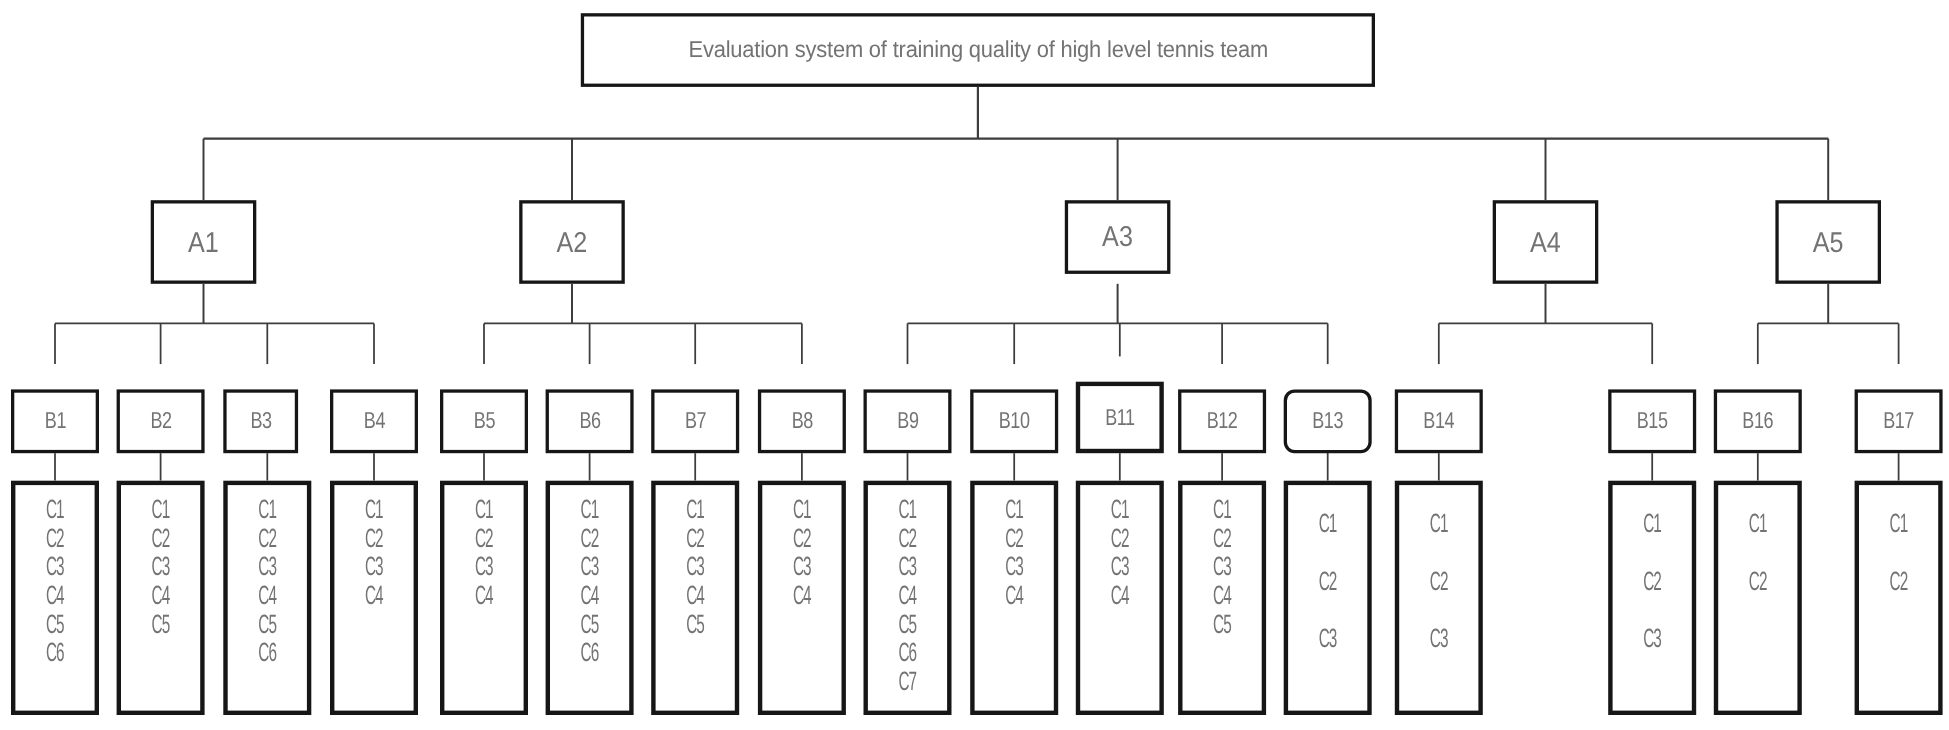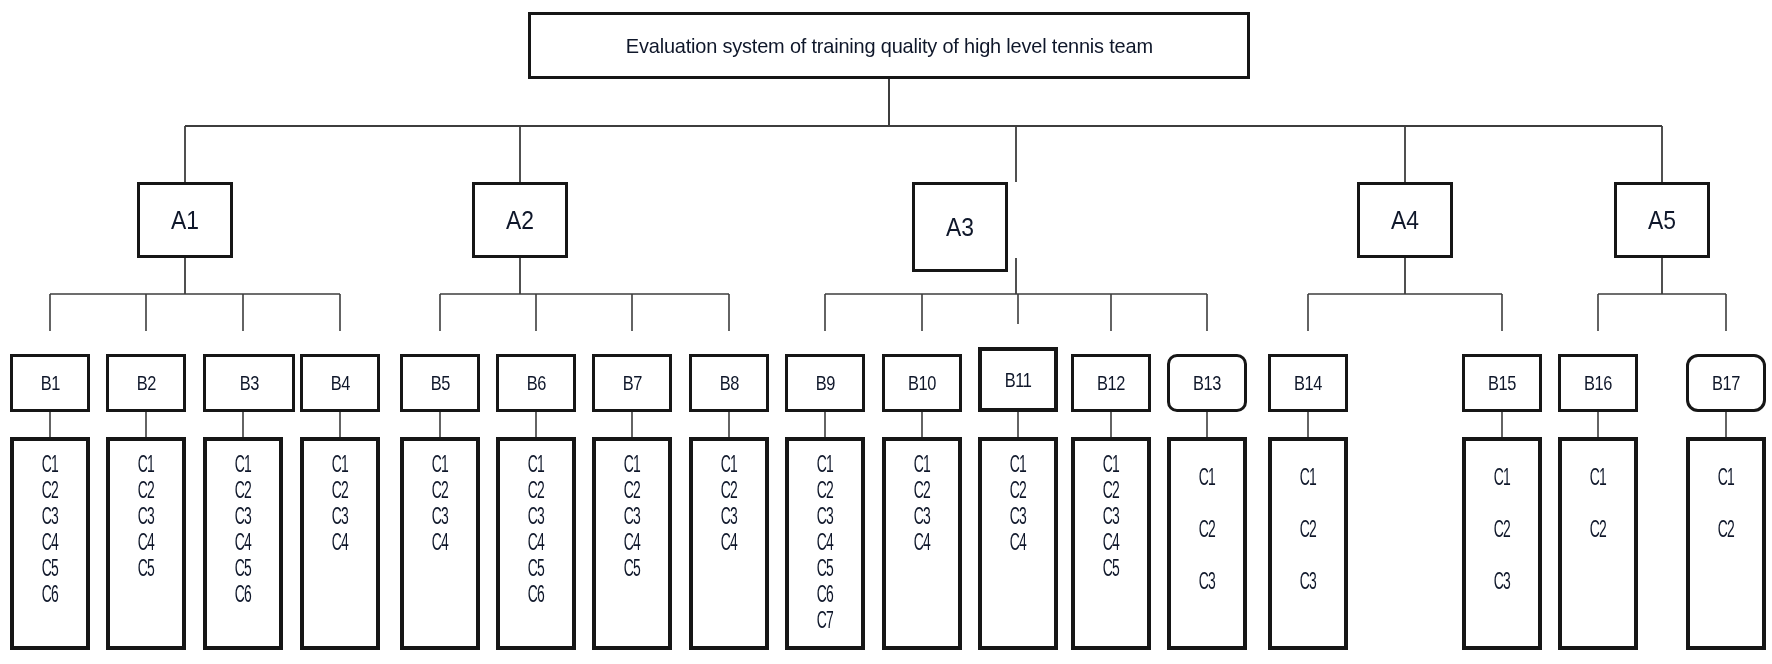--- a/index.html
+++ b/index.html
@@ -3,21 +3,21 @@
 <meta charset="utf-8">
 <style>
   * { margin: 0; padding: 0; box-sizing: border-box; }
   html, body { background: #ffffff; }
   #canvas {
     position: relative;
     width: 1772px;
     height: 664px;
     background: #ffffff;
     font-family: "Liberation Sans", sans-serif;
-    color: #0f172a;
+    color: #737373;
     overflow: hidden;
   }
   #connectors {
     position: absolute;
     left: 0; top: 0;
     width: 1772px; height: 664px;
   }
   .box {
     position: absolute;
     background: #ffffff;
@@ -132,21 +132,21 @@
       <div class="box b-box" style="left: 106px; top: 331px; width: 80px; height: 58px;">
         <span class="lbl">B2</span>
       </div>
       <div class="box c-box" style="left: 106px; top: 437px; width: 80px; height: 213px;">
         <div class="c-item" style="height: 26px; line-height: 26px;"><span>C1</span></div>
         <div class="c-item" style="height: 26px; line-height: 26px;"><span>C2</span></div>
         <div class="c-item" style="height: 26px; line-height: 26px;"><span>C3</span></div>
         <div class="c-item" style="height: 26px; line-height: 26px;"><span>C4</span></div>
         <div class="c-item" style="height: 26px; line-height: 26px;"><span>C5</span></div>
       </div>
-      <div class="box b-box" style="left: 203px; top: 331px; width: 92px; height: 58px;">
+      <div class="box b-box" style="left: 203px; top: 331px; width: 68px; height: 58px;">
         <span class="lbl">B3</span>
       </div>
       <div class="box c-box" style="left: 203px; top: 437px; width: 80px; height: 213px;">
         <div class="c-item" style="height: 26px; line-height: 26px;"><span>C1</span></div>
         <div class="c-item" style="height: 26px; line-height: 26px;"><span>C2</span></div>
         <div class="c-item" style="height: 26px; line-height: 26px;"><span>C3</span></div>
         <div class="c-item" style="height: 26px; line-height: 26px;"><span>C4</span></div>
         <div class="c-item" style="height: 26px; line-height: 26px;"><span>C5</span></div>
         <div class="c-item" style="height: 26px; line-height: 26px;"><span>C6</span></div>
       </div>
@@ -194,21 +194,21 @@
       </div>
       <div class="box b-box" style="left: 689px; top: 331px; width: 80px; height: 58px;">
         <span class="lbl">B8</span>
       </div>
       <div class="box c-box" style="left: 689px; top: 437px; width: 80px; height: 213px;">
         <div class="c-item" style="height: 26px; line-height: 26px;"><span>C1</span></div>
         <div class="c-item" style="height: 26px; line-height: 26px;"><span>C2</span></div>
         <div class="c-item" style="height: 26px; line-height: 26px;"><span>C3</span></div>
         <div class="c-item" style="height: 26px; line-height: 26px;"><span>C4</span></div>
       </div>
-      <div class="box a-box" style="left: 912px; top: 182px; width: 96px; height: 90px; text-align: center;">
+      <div class="box a-box" style="left: 968px; top: 182px; width: 96px; height: 67px; text-align: center;">
         <span class="lbl">A3</span>
       </div>
       <div class="box b-box" style="left: 785px; top: 331px; width: 80px; height: 58px;">
         <span class="lbl">B9</span>
       </div>
       <div class="box c-box" style="left: 785px; top: 437px; width: 80px; height: 213px;">
         <div class="c-item" style="height: 26px; line-height: 26px;"><span>C1</span></div>
         <div class="c-item" style="height: 26px; line-height: 26px;"><span>C2</span></div>
         <div class="c-item" style="height: 26px; line-height: 26px;"><span>C3</span></div>
         <div class="c-item" style="height: 26px; line-height: 26px;"><span>C4</span></div>
@@ -274,21 +274,21 @@
       <div class="box a-box" style="left: 1614px; top: 182px; width: 96px; height: 76px;">
         <span class="lbl">A5</span>
       </div>
       <div class="box b-box" style="left: 1558px; top: 331px; width: 80px; height: 58px; text-align: center;">
         <span class="lbl">B16</span>
       </div>
       <div class="box c-box" style="left: 1558px; top: 437px; width: 80px; height: 213px;">
         <div class="c-item" style="height: 52px; line-height: 52px;"><span>C1</span></div>
         <div class="c-item" style="height: 52px; line-height: 52px;"><span>C2</span></div>
       </div>
-      <div class="box b-box" style="left: 1686px; top: 331px; width: 80px; height: 58px; border-radius: 12px;">
+      <div class="box b-box" style="left: 1686px; top: 331px; width: 80px; height: 58px;">
         <span class="lbl">B17</span>
       </div>
       <div class="box c-box" style="left: 1686px; top: 437px; width: 80px; height: 213px;">
         <div class="c-item" style="height: 52px; line-height: 52px;"><span>C1</span></div>
         <div class="c-item" style="height: 52px; line-height: 52px;"><span>C2</span></div>
       </div>
     </div>
 </div>
 
 </body></html>

